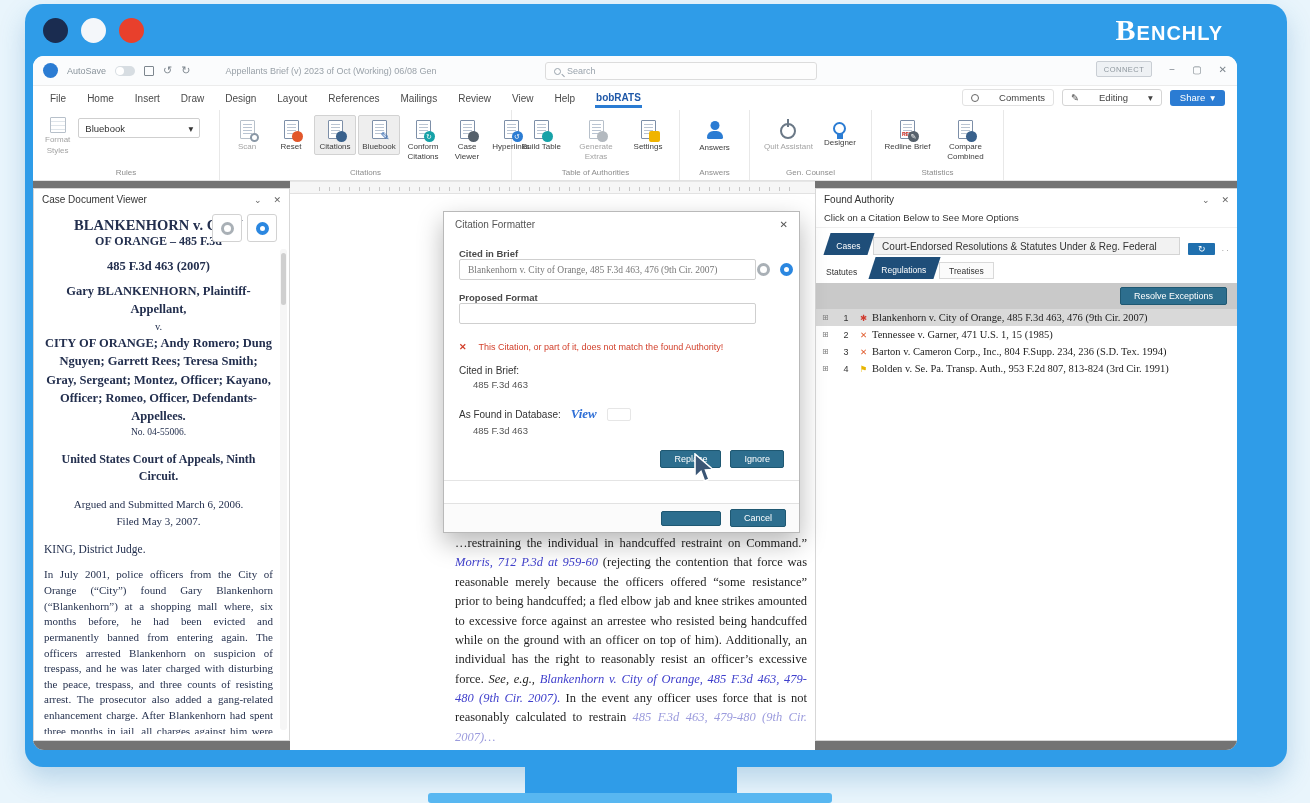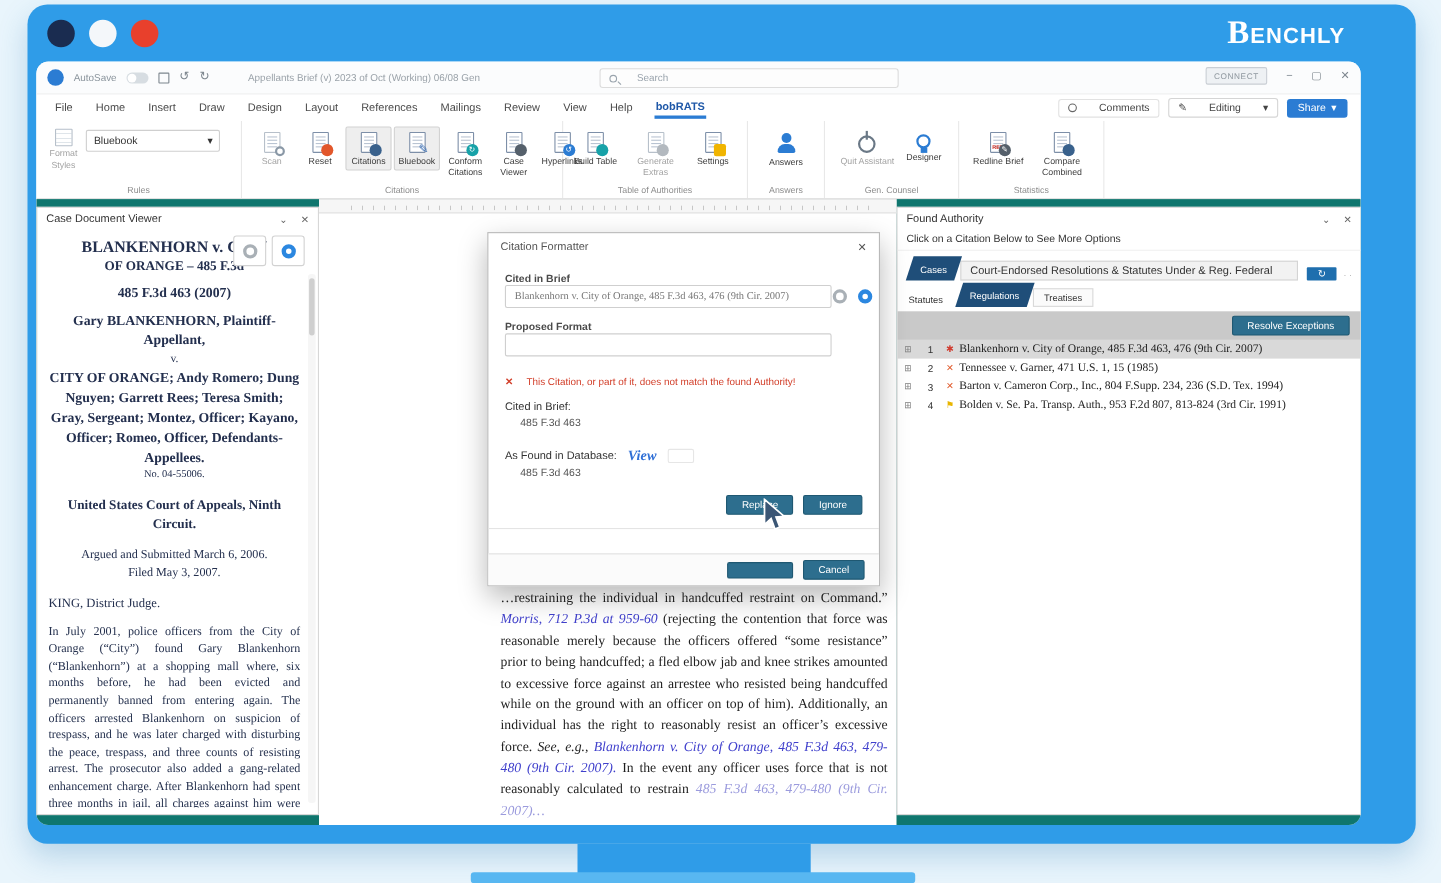--- a/index.html
+++ b/index.html
@@ -22,21 +22,21 @@
   
   .titlebar{position:absolute;left:0;top:0;right:0;height:30px;background:#fbfcfd;border-bottom:1px solid #ececec;
             display:flex;align-items:center;padding:0 10px;gap:9px;font-size:9px;color:#8a949c;}
   .appicon{width:15px;height:15px;border-radius:50%;background:#2b7cd3;flex:0 0 auto;}
   .toggle{width:20px;height:10px;border-radius:6px;background:#d7dde2;position:relative;}
   .toggle::after{content:"";position:absolute;left:1px;top:1px;width:8px;height:8px;border-radius:50%;background:#fff;}
   .tb-ic{color:#7d868e;font-size:11px;line-height:1;}
   .saveic{width:10px;height:10px;border:1.4px solid #7d868e;border-radius:1px;}
   .doctitle{color:#9aa2a9;font-size:9px;margin-left:26px;white-space:nowrap;}
   .search{position:absolute;left:512px;top:6px;width:272px;height:18px;border:1px solid #dcdcdc;border-radius:3px;
-          background:#fdfdfd;display:flex;align-items:center;gap:18px;padding:0 8px;color:#9aa4ad;font-size:9px;}
+          background:#fdfdfd;display:flex;align-items:center;gap:6px;padding:0 8px;color:#9aa4ad;font-size:9px;}
   .magico{width:7px;height:7px;border:1.4px solid #9aa4ad;border-radius:50%;position:relative;flex:0 0 auto;}
   .magico::after{content:"";position:absolute;left:6px;top:6px;width:4px;height:1.4px;background:#9aa4ad;transform:rotate(45deg);}
   .tb-right{position:absolute;right:10px;top:5px;display:flex;align-items:center;gap:17px;}
   .connect{border:1px solid #c9ced4;background:#eef1f4;color:#8e979e;font-size:7.5px;padding:2.5px 7px;border-radius:2px;letter-spacing:.5px;}
   .winctl{color:#7d868e;font-size:10px;}
   
   .tabsrow{position:absolute;left:0;top:30px;right:0;height:24px;display:flex;align-items:center;gap:19px;
            padding-left:16px;font-size:10px;color:#4a4a4a;background:#fff;}
   .rtab{padding:4px 1px;cursor:default;}
   .rtab.active{color:#1f58a8;font-weight:bold;border-bottom:3px solid #2b7cd3;padding-bottom:2px;}
@@ -72,21 +72,21 @@
   .i-power{width:16px;height:16px;border:2px solid #6a7886;border-radius:50%;position:relative;margin-top:3px;}
   .i-power::before{content:"";position:absolute;top:-6px;left:50%;transform:translateX(-50%);width:2px;height:8px;background:#6a7886;}
   .i-bulb{width:13px;height:13px;border:2px solid #2b7cd3;border-radius:50%;position:relative;margin-top:2px;}
   .i-bulb::after{content:"";position:absolute;left:50%;bottom:-6px;transform:translateX(-50%);width:6px;height:5px;background:#2b7cd3;}
   .rules-dd{width:122px;height:20px;border:1px solid #cfcfcf;border-radius:2px;background:#fff;display:flex;
             align-items:center;justify-content:space-between;padding:0 6px;font-size:9.5px;color:#333;margin-top:3px;}
   .rules-side{display:flex;flex-direction:column;align-items:center;gap:2px;color:#a3a3a3;font-size:8px;padding:2px 6px;}
   .gridic{width:16px;height:16px;border:1.2px solid #b7c0ca;border-radius:1px;background:
           repeating-linear-gradient(#fff 0 3px,#dfe5ea 3px 4px);}
   
-  .content{position:absolute;left:0;top:125px;right:0;bottom:0;background:#0f766e;}
+  .content{position:absolute;left:0;top:125px;right:0;bottom:0;background:#737373;}
   .panel{position:absolute;top:7px;height:553px;background:#fff;border:1px solid #d7d7d7;}
   .p-head{height:21px;display:flex;align-items:center;padding:0 8px;font-size:10px;color:#333;}
   .p-head .hic{margin-left:auto;color:#666;font-size:9px;display:flex;gap:12px;}
   
   .lp{left:0;width:257px;}
   .lp-toggles{position:absolute;right:12px;top:25px;display:flex;gap:5px;z-index:5;}
   .tgl{width:30px;height:28px;background:#fff;border:1px solid #d2d2d2;border-radius:3px;display:flex;align-items:center;justify-content:center;}
   .ringg{width:13px;height:13px;border:3px solid #a9b0b6;border-radius:50%;}
   .ringb{width:13px;height:13px;border:4px solid #2b87e0;border-radius:50%;}
   .lp-body{position:absolute;left:10px;right:16px;top:26px;bottom:6px;overflow:hidden;

